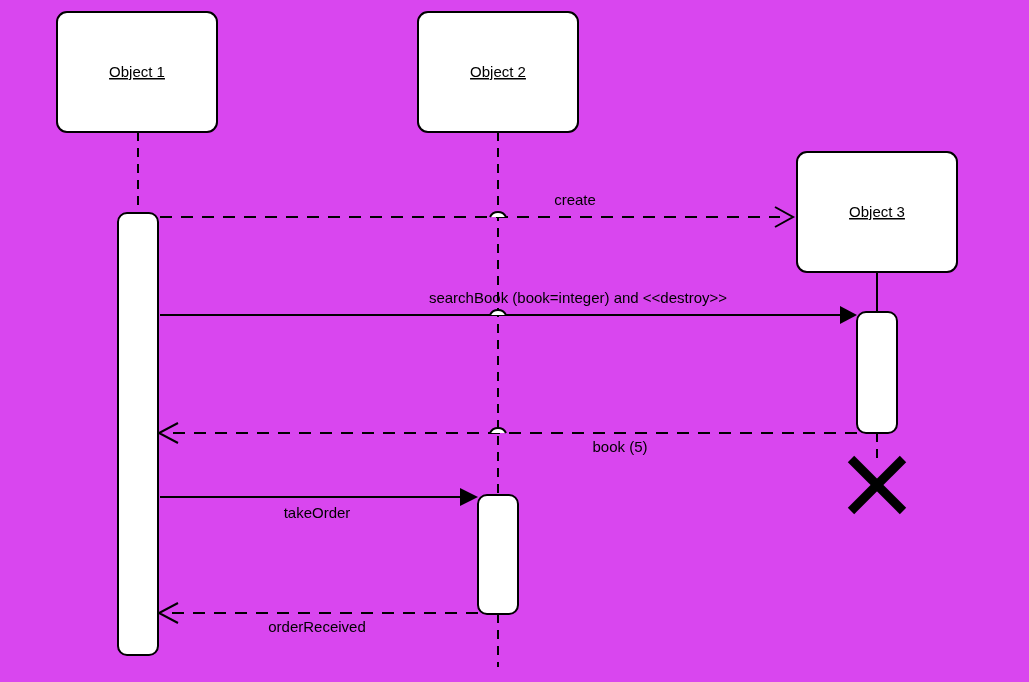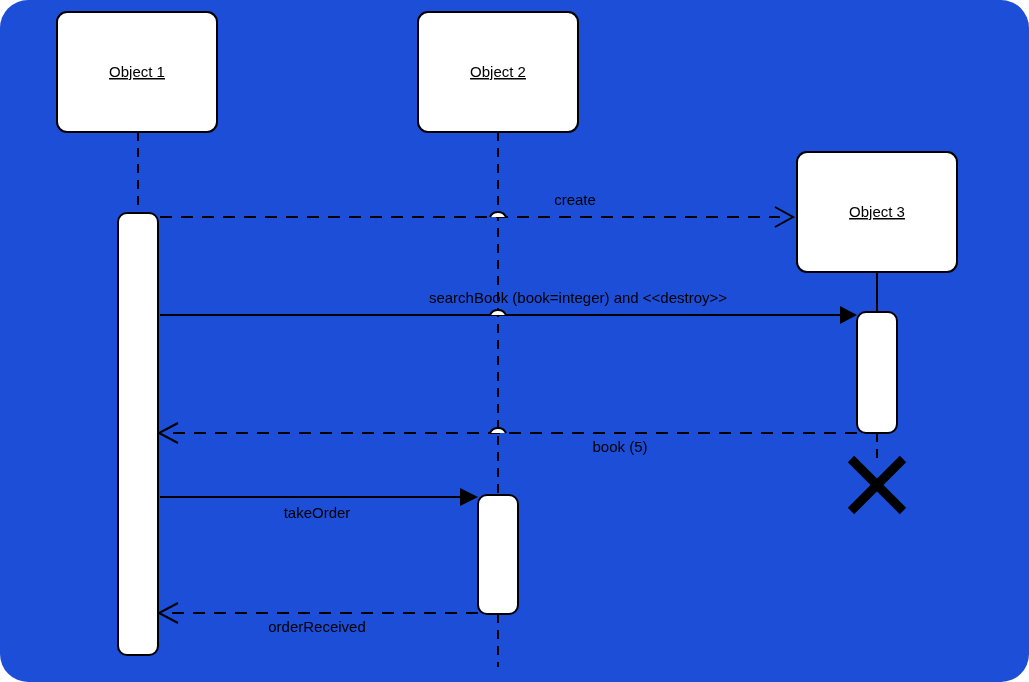--- a/index.html
+++ b/index.html
@@ -7,23 +7,22 @@
     padding: 0;
     background: #ffffff;
   }
   body {
     font-family: "Liberation Sans", sans-serif;
   }
   #canvas {
     position: relative;
     width: 1029px;
     height: 682px;
-    background: #1d4ed8;
+    background: #d946ef;
     overflow: hidden;
-    border-radius: 28px;
   }
   #diagram-svg {
     position: absolute;
     left: 0;
     top: 0;
   }
   .lifeline-label {
     font-family: "Liberation Sans", sans-serif;
     font-size: 15px;
     fill: #000000;

